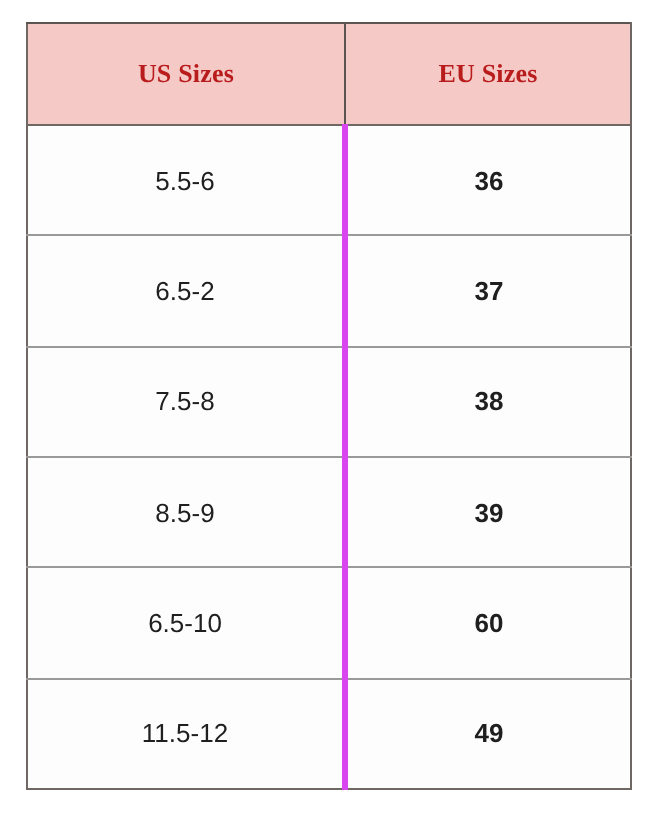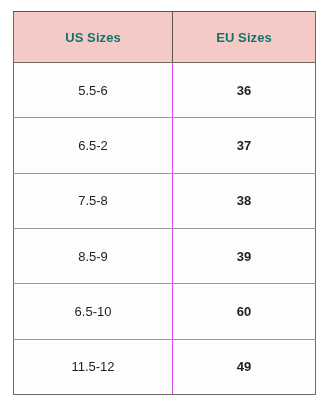--- a/index.html
+++ b/index.html
@@ -27,48 +27,49 @@
     border-collapse: collapse;
     table-layout: fixed;
     box-sizing: border-box;
     border: 1px solid #6e6763;
   }
   table.size-chart col.us-col { width: 159px; }
   table.size-chart col.eu-col { width: 143px; }
 
   table.size-chart thead th {
     background: #f5c9c6;
-    color: #0f766e;
+    color: #b91c1c;
     font-weight: bold;
     font-size: 13px;
     letter-spacing: 0.1px;
     text-align: center;
     vertical-align: middle;
     height: 50px;
     padding: 0;
     border: 1px solid #6e6763;
     border-top-color: #5c5450;
+    font-family: Liberation Serif, serif;
   }
   table.size-chart thead th.us-head {
     border-right-color: #5c5450;
   }
 
   table.size-chart tbody td {
     background: #fdfdfd;
     color: #1f1f1f;
     font-weight: normal;
     font-size: 13px;
     text-align: center;
     vertical-align: middle;
     height: 47.7px;
     padding: 0;
     border: 1px solid #9a9a9a;
   }
   table.size-chart tbody td.us-cell {
-    border-right: 1px solid #d946ef;
+    border-right: 3px solid #d946ef;
     border-left-color: #6e6763;
     text-align: center;
   }
   table.size-chart tbody td.eu-cell {
     border-right-color: #6e6763;
     font-weight: bold;
   }
   table.size-chart tbody tr:last-child td {
     border-bottom-color: #6e6763;
   }

